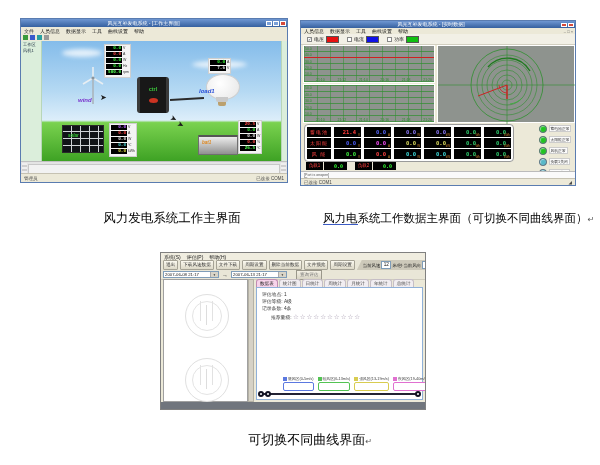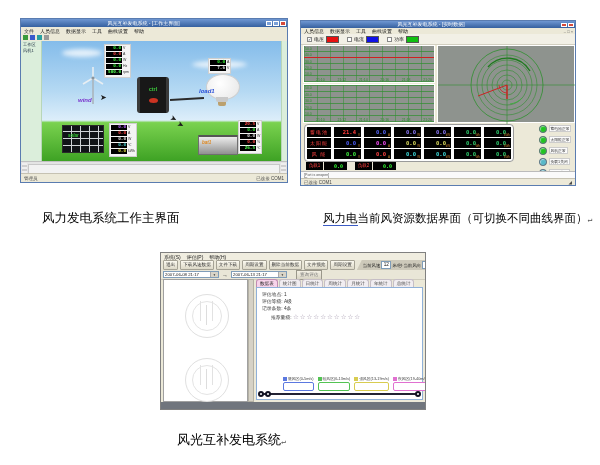--- a/index.html
+++ b/index.html
@@ -130,21 +130,21 @@
   .w3legend{position:absolute;left:26px;right:4px;display:flex;gap:4px;}
   .lgcol{flex:1;}
   .lgtop{display:flex;align-items:center;gap:1px;font-size:3.8px;color:#444;white-space:nowrap;}
   .lgsq{width:4px;height:4px;flex:none;}
   .lgbox{margin-top:1px;height:7px;border:1px solid;border-radius:2px;background:#fff;}
   .sliderline{position:absolute;left:3px;right:3px;height:2px;background:#223;}
   .sdot{position:absolute;top:-2.5px;width:6px;height:6px;border-radius:50%;background:#fff;border:2px solid #112;box-sizing:border-box;}
   .w3status{position:absolute;left:0;right:0;bottom:0;height:7px;background:#70757d;}
 
   
-  .caption{position:absolute;font-family:Liberation Mono, monospace;color:#000;text-align:left;white-space:nowrap;}
+  .caption{position:absolute;font-family:Liberation Sans, sans-serif;color:#000;text-align:center;white-space:nowrap;}
   .uline{border-bottom:1.5px solid #3b5bc4;margin-left:23px;}
   .pmark{font-size:8px;color:#555;}
 </style>
 </head>
 <body>
 
 <div class="page">
 
   <div class="win" style="left:20px;top:18px;width:268px;height:165px;">
     <div class="tbar">
@@ -589,21 +589,21 @@
     <div class="sbar" style="height:7px;">
       <span>已连接 COM1</span>
       <span>◢</span>
     </div>
   </div>
 
   <div class="caption" style="left:42px;top:210px;width:260px;font-size:12.5px;">
     <span>风力发电系统工作主界面</span>
   </div>
   <div class="caption" style="left:300px;top:211px;width:290px;font-size:11.5px;">
-    <span class="uline">风力电</span><span>当前风资源数据界面（可切换不同曲线界面）</span><span class="pmark">↵</span>
+    <span class="uline">风力电</span><span>系统工作数据主界面（可切换不同曲线界面）</span><span class="pmark">↵</span>
   </div>
 
   <div class="win w3" style="left:160px;top:252px;width:266px;height:158px;">
     <div class="w3menu">
 
         <span class="mitem">系统(S)</span>
 
         <span class="mitem">评估(P)</span>
 
         <span class="mitem">帮助(H)</span>
@@ -732,16 +732,16 @@
             <span class="sdot" style="left:5px;"></span>
             <span class="sdot" style="right:-2px;"></span>
           </div>
         </div>
       </div>
     </div>
     <div class="w3status"></div>
   </div>
 
   <div class="caption" style="left:177px;top:431px;width:266px;font-size:13px;">
-    <span>风光互补发电系统</span><span class="pmark">↵</span>
+    <span>可切换不同曲线界面</span><span class="pmark">↵</span>
   </div>
 
 </div>
 
 </body></html>

